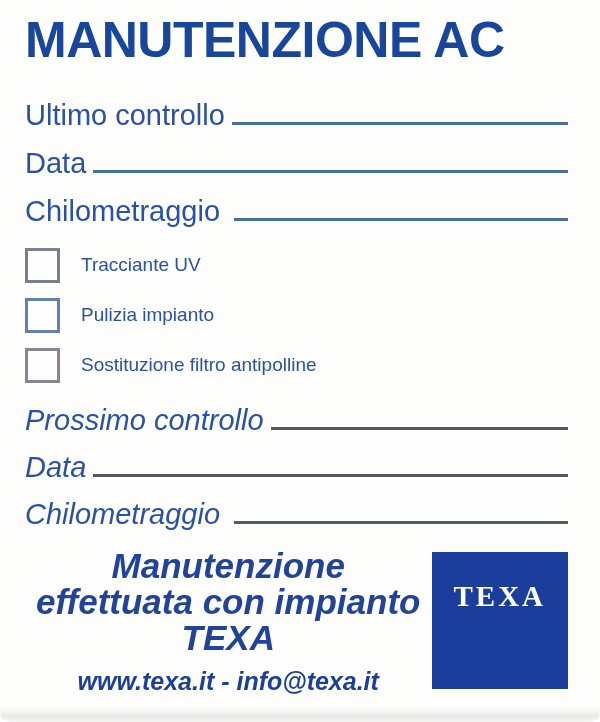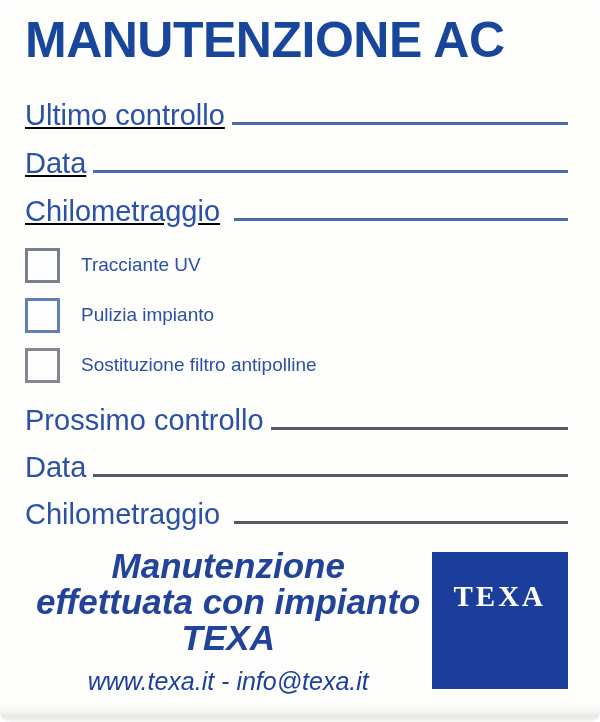--- a/index.html
+++ b/index.html
@@ -17,22 +17,22 @@
     padding: 12px 32px 0 25px;
   }
   .title {
     font-size: 50px;
     line-height: 56px;
     font-weight: bold;
     color: #17469a;
     letter-spacing: -0.5px;
     white-space: nowrap;
   }
-  .field-group-1 { margin-top: 16px; text-decoration: underline; }
-  .field-group-2 { margin-top: 0; }
+  .field-group-1 { margin-top: 16px; }
+  .field-group-2 { margin-top: 0; font-style: italic; }
   .field-row {
     display: flex;
     align-items: flex-end;
     height: 48px;
     font-size: 29px;
     color: #2b51a5;
   }
   .field-group-2 .field-row { height: 47px; }
   .field-label {
     white-space: nowrap;
@@ -80,21 +80,21 @@
     font-size: 35px;
     line-height: 36px;
     font-weight: bold;
     font-style: italic;
     white-space: nowrap;
   }
   .contact {
     margin-top: 10px;
     font-size: 25px;
     line-height: 30px;
-    font-weight: normal;
+    font-weight: bold;
     font-style: italic;
     color: #1d3f9a;
     white-space: nowrap;
   }
   .logo-square {
     margin-left: auto;
     margin-top: 6px;
     width: 137px;
     height: 137px;
     background: #1b3d9c;

